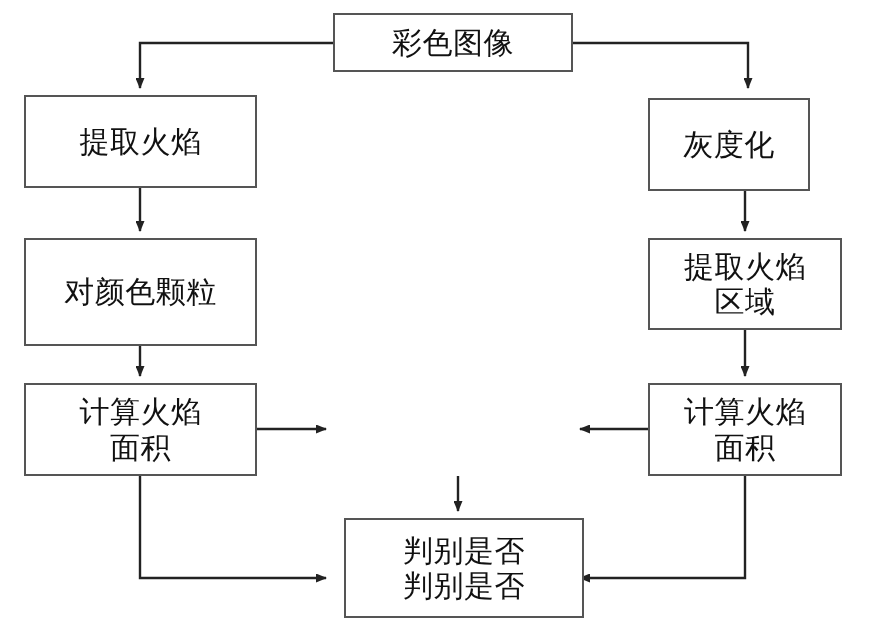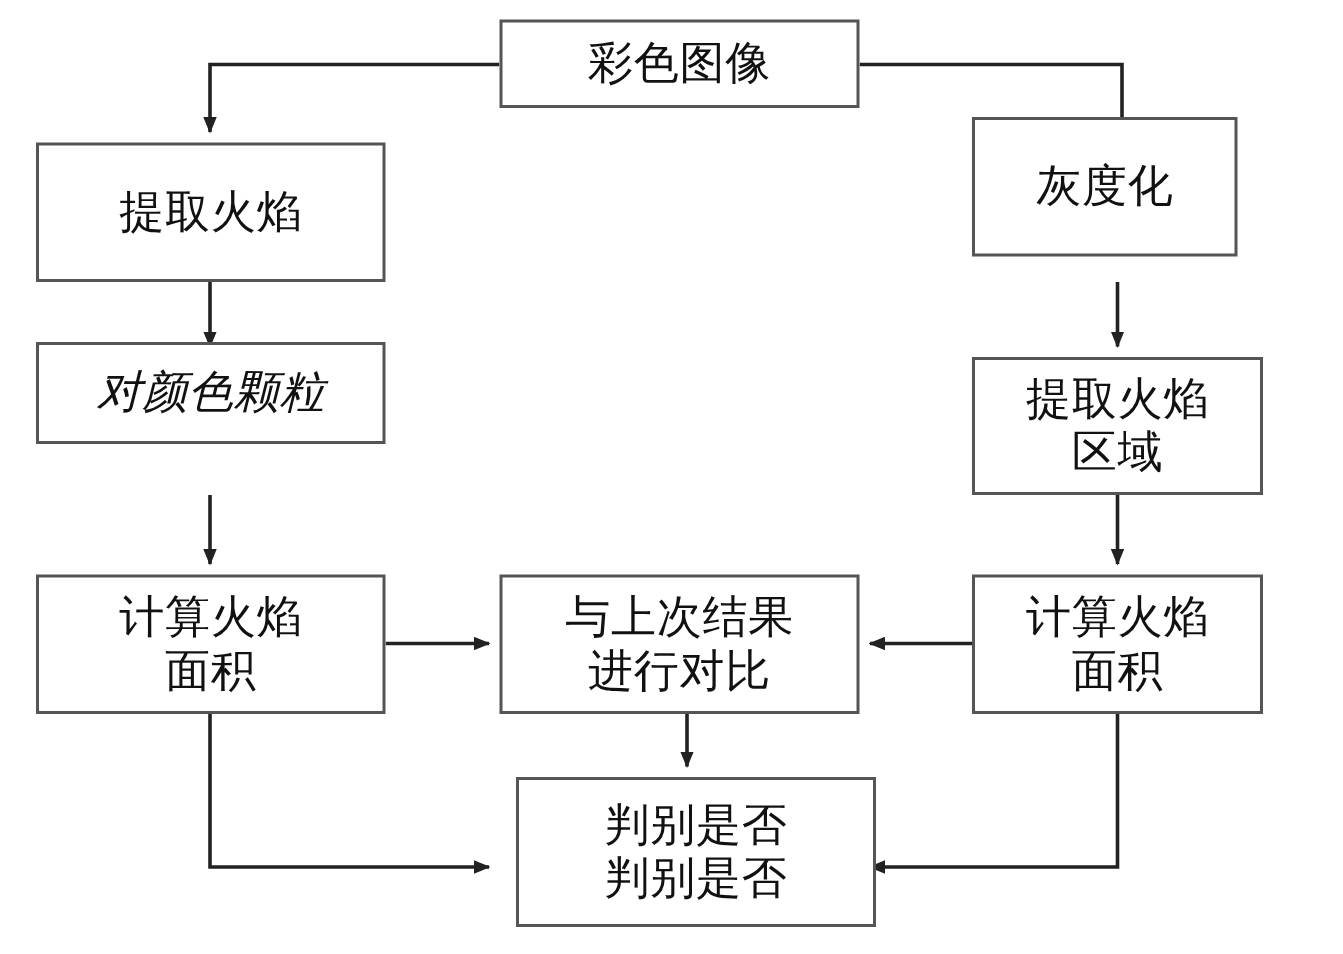--- a/index.html
+++ b/index.html
@@ -40,23 +40,23 @@
     line-height: 1.18;
     letter-spacing: 0.5px;
     z-index: 2;
   }
   .node .line {
     display: block;
     white-space: nowrap;
   }
   .node-top        { left: 333px; top: 13px;  width: 240px; height: 59px; }
   .node-l1         { left: 24px;  top: 95px;  width: 233px; height: 93px; }
-  .node-l2         { left: 24px;  top: 228px; width: 233px; height: 68px; font-style: italic; }
+  .node-l2         { left: 24px;  top: 238px; width: 233px; height: 108px; }
   .node-l3         { left: 24px;  top: 383px; width: 233px; height: 93px; }
-  .node-r1         { left: 648px; top: 78px;  width: 177px; height: 93px; }
+  .node-r1         { left: 648px; top: 98px;  width: 162px; height: 93px; }
   .node-r2         { left: 648px; top: 238px; width: 194px; height: 92px; }
   .node-r3         { left: 648px; top: 383px; width: 194px; height: 93px; }
   .node-compare    { left: 333px; top: 383px; width: 240px; height: 93px; }
   .node-decide     { left: 344px; top: 518px; width: 240px; height: 100px; }
 </style>
 </head>
 <body>
 
 <div id="flowchart-canvas">
 
@@ -117,23 +117,19 @@
   <div class="node node-r2">
     <span class="line">提取火焰</span>
     <span class="line">区域</span>
   </div>
 
   <div class="node node-r3">
     <span class="line">计算火焰</span>
     <span class="line">面积</span>
   </div>
 
-  <div class="node node-compare">
-    <span class="line">与上次结果</span>
-    <span class="line">进行对比</span>
-  </div>
 
   <div class="node node-decide">
     <span class="line">判别是否</span>
     <span class="line">判别是否</span>
   </div>
 
 </div>
 
 </body></html>

